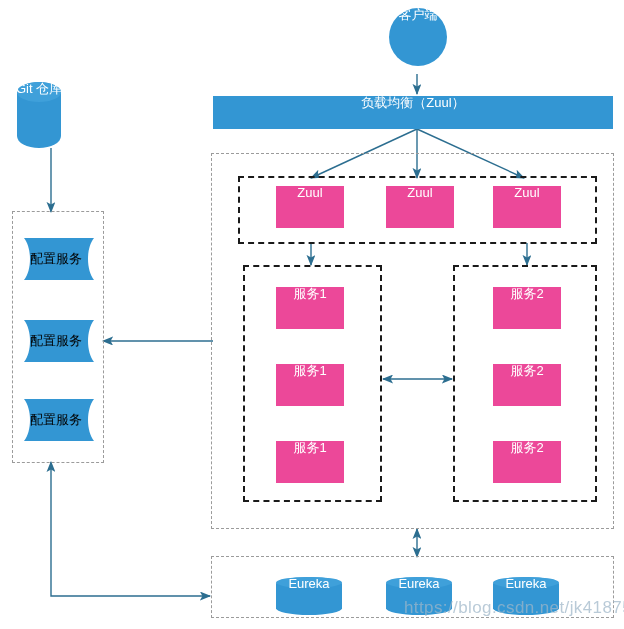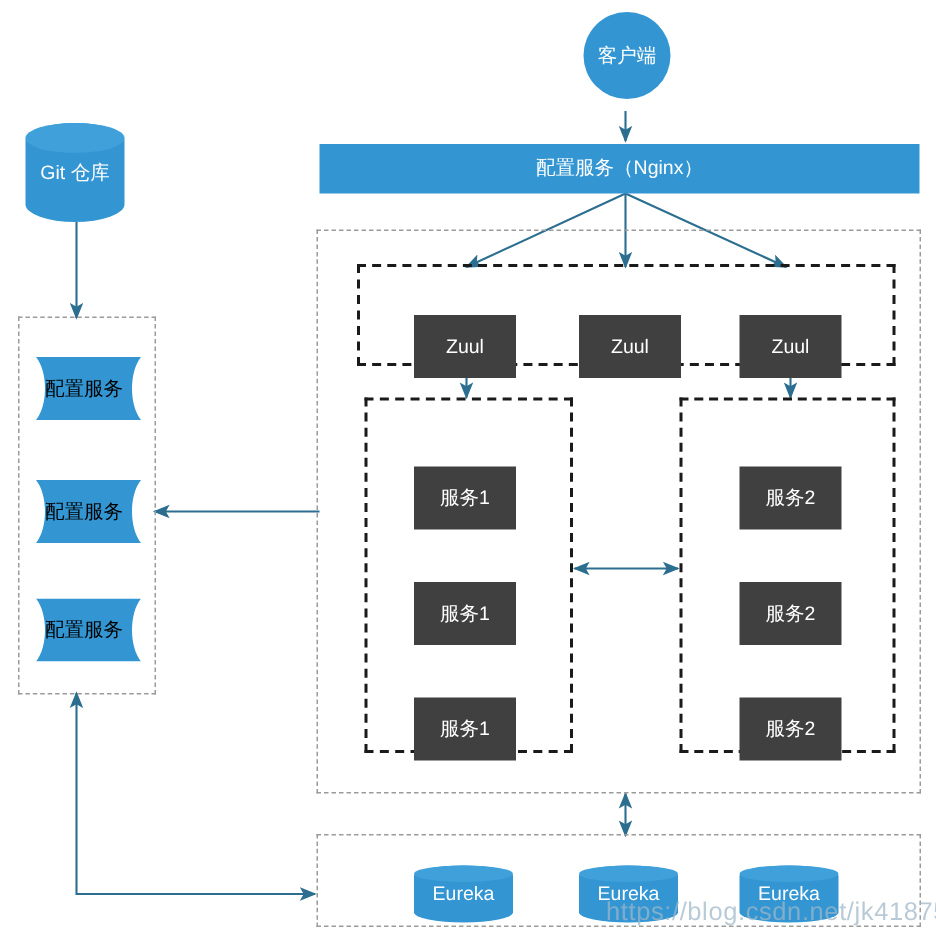--- a/index.html
+++ b/index.html
@@ -11,42 +11,41 @@
     position:relative;
     width:624px;
     height:629px;
     background:#ffffff;
     overflow:hidden;
   }
   .node{
     position:absolute;
     box-sizing:border-box;
     display:flex;
-    align-items:center;
+    align-items:flex-start;
     justify-content:center;
     color:#ffffff;
     font-size:13px;
     line-height:1.1;
     text-align:center;
     white-space:nowrap;
     user-select:none;
   }
   
   .circle{
     border-radius:50%;
     background:#3396D3;
   }
   
   .bar{
     background:#3396D3;
   }
   
   .rect{
-    background:#404040;
-    margin-top:24px;
+    background:#ec4899;
   }
   
   .cyl{
     background:#3396D3;
     border-radius:50% / 18%;
   }
   .cyl .cyl-top{
     position:absolute;
     left:0;right:0;top:0;
     height:30%;
@@ -137,24 +136,24 @@
 
   <div class="group group-dark" style="left:453px;top:265px;width:144px;height:237px;"></div>
 
   <div class="group group-gray" style="left:211px;top:556px;width:403px;height:62px;"></div>
 
   <div class="node circle" style="left:389px;top:8px;width:58px;height:58px;">
     <span>客户端</span>
   </div>
 
   <div class="node bar" style="left:213px;top:96px;width:400px;height:33px;">
-    <span>配置服务（Nginx）</span>
-  </div>
-
-  <div class="node cyl" style="left:17px;top:82px;width:66px;height:66px;position:absolute;">
+    <span>负载均衡（Zuul）</span>
+  </div>
+
+  <div class="node cyl" style="left:17px;top:82px;width:44px;height:66px;position:absolute;">
     <span class="cyl-top"></span>
     <span class="cyl-label">Git 仓库</span>
   </div>
 
   <div class="shear-wrap" style="left:18px;top:238px;width:76px;height:42px;">
     <svg width="76" height="42">
       <path d="M6,0 L76,0 C68,10 68,32 76,42 L6,42 C14,32 14,10 6,0 Z" fill="#3396D3"></path>
     </svg>
     <span class="shear-label">配置服务</span>
   </div>

